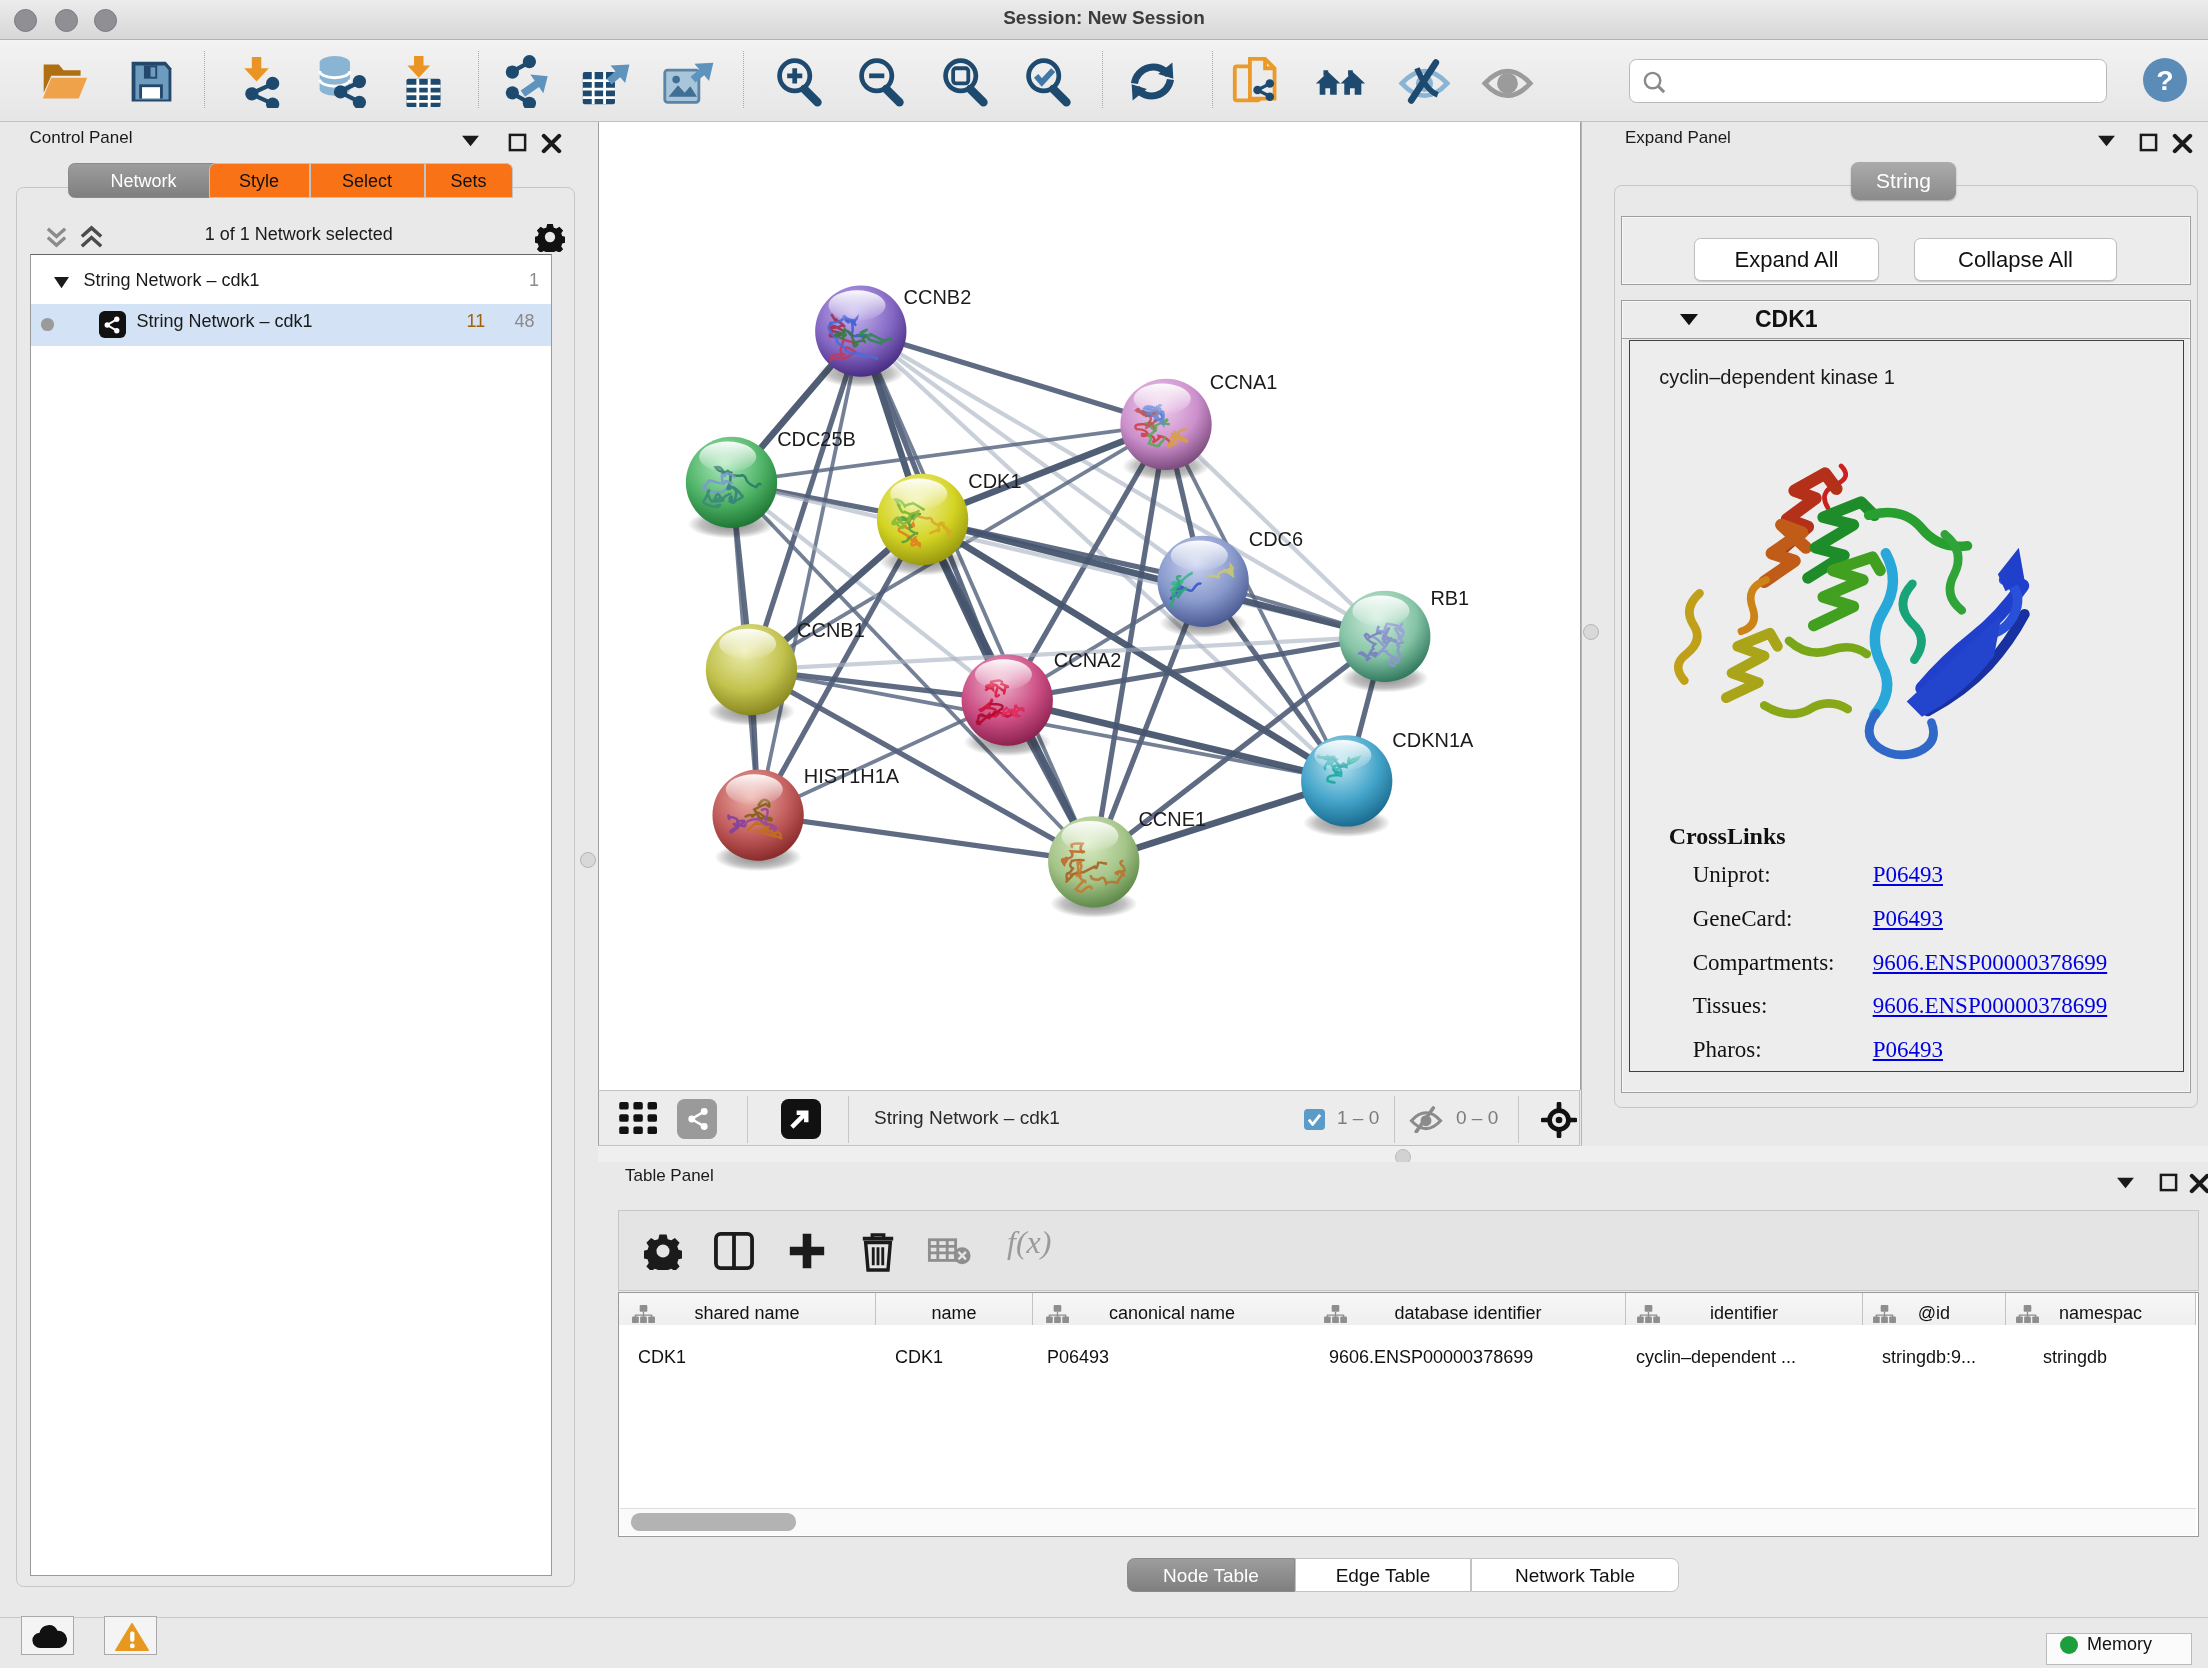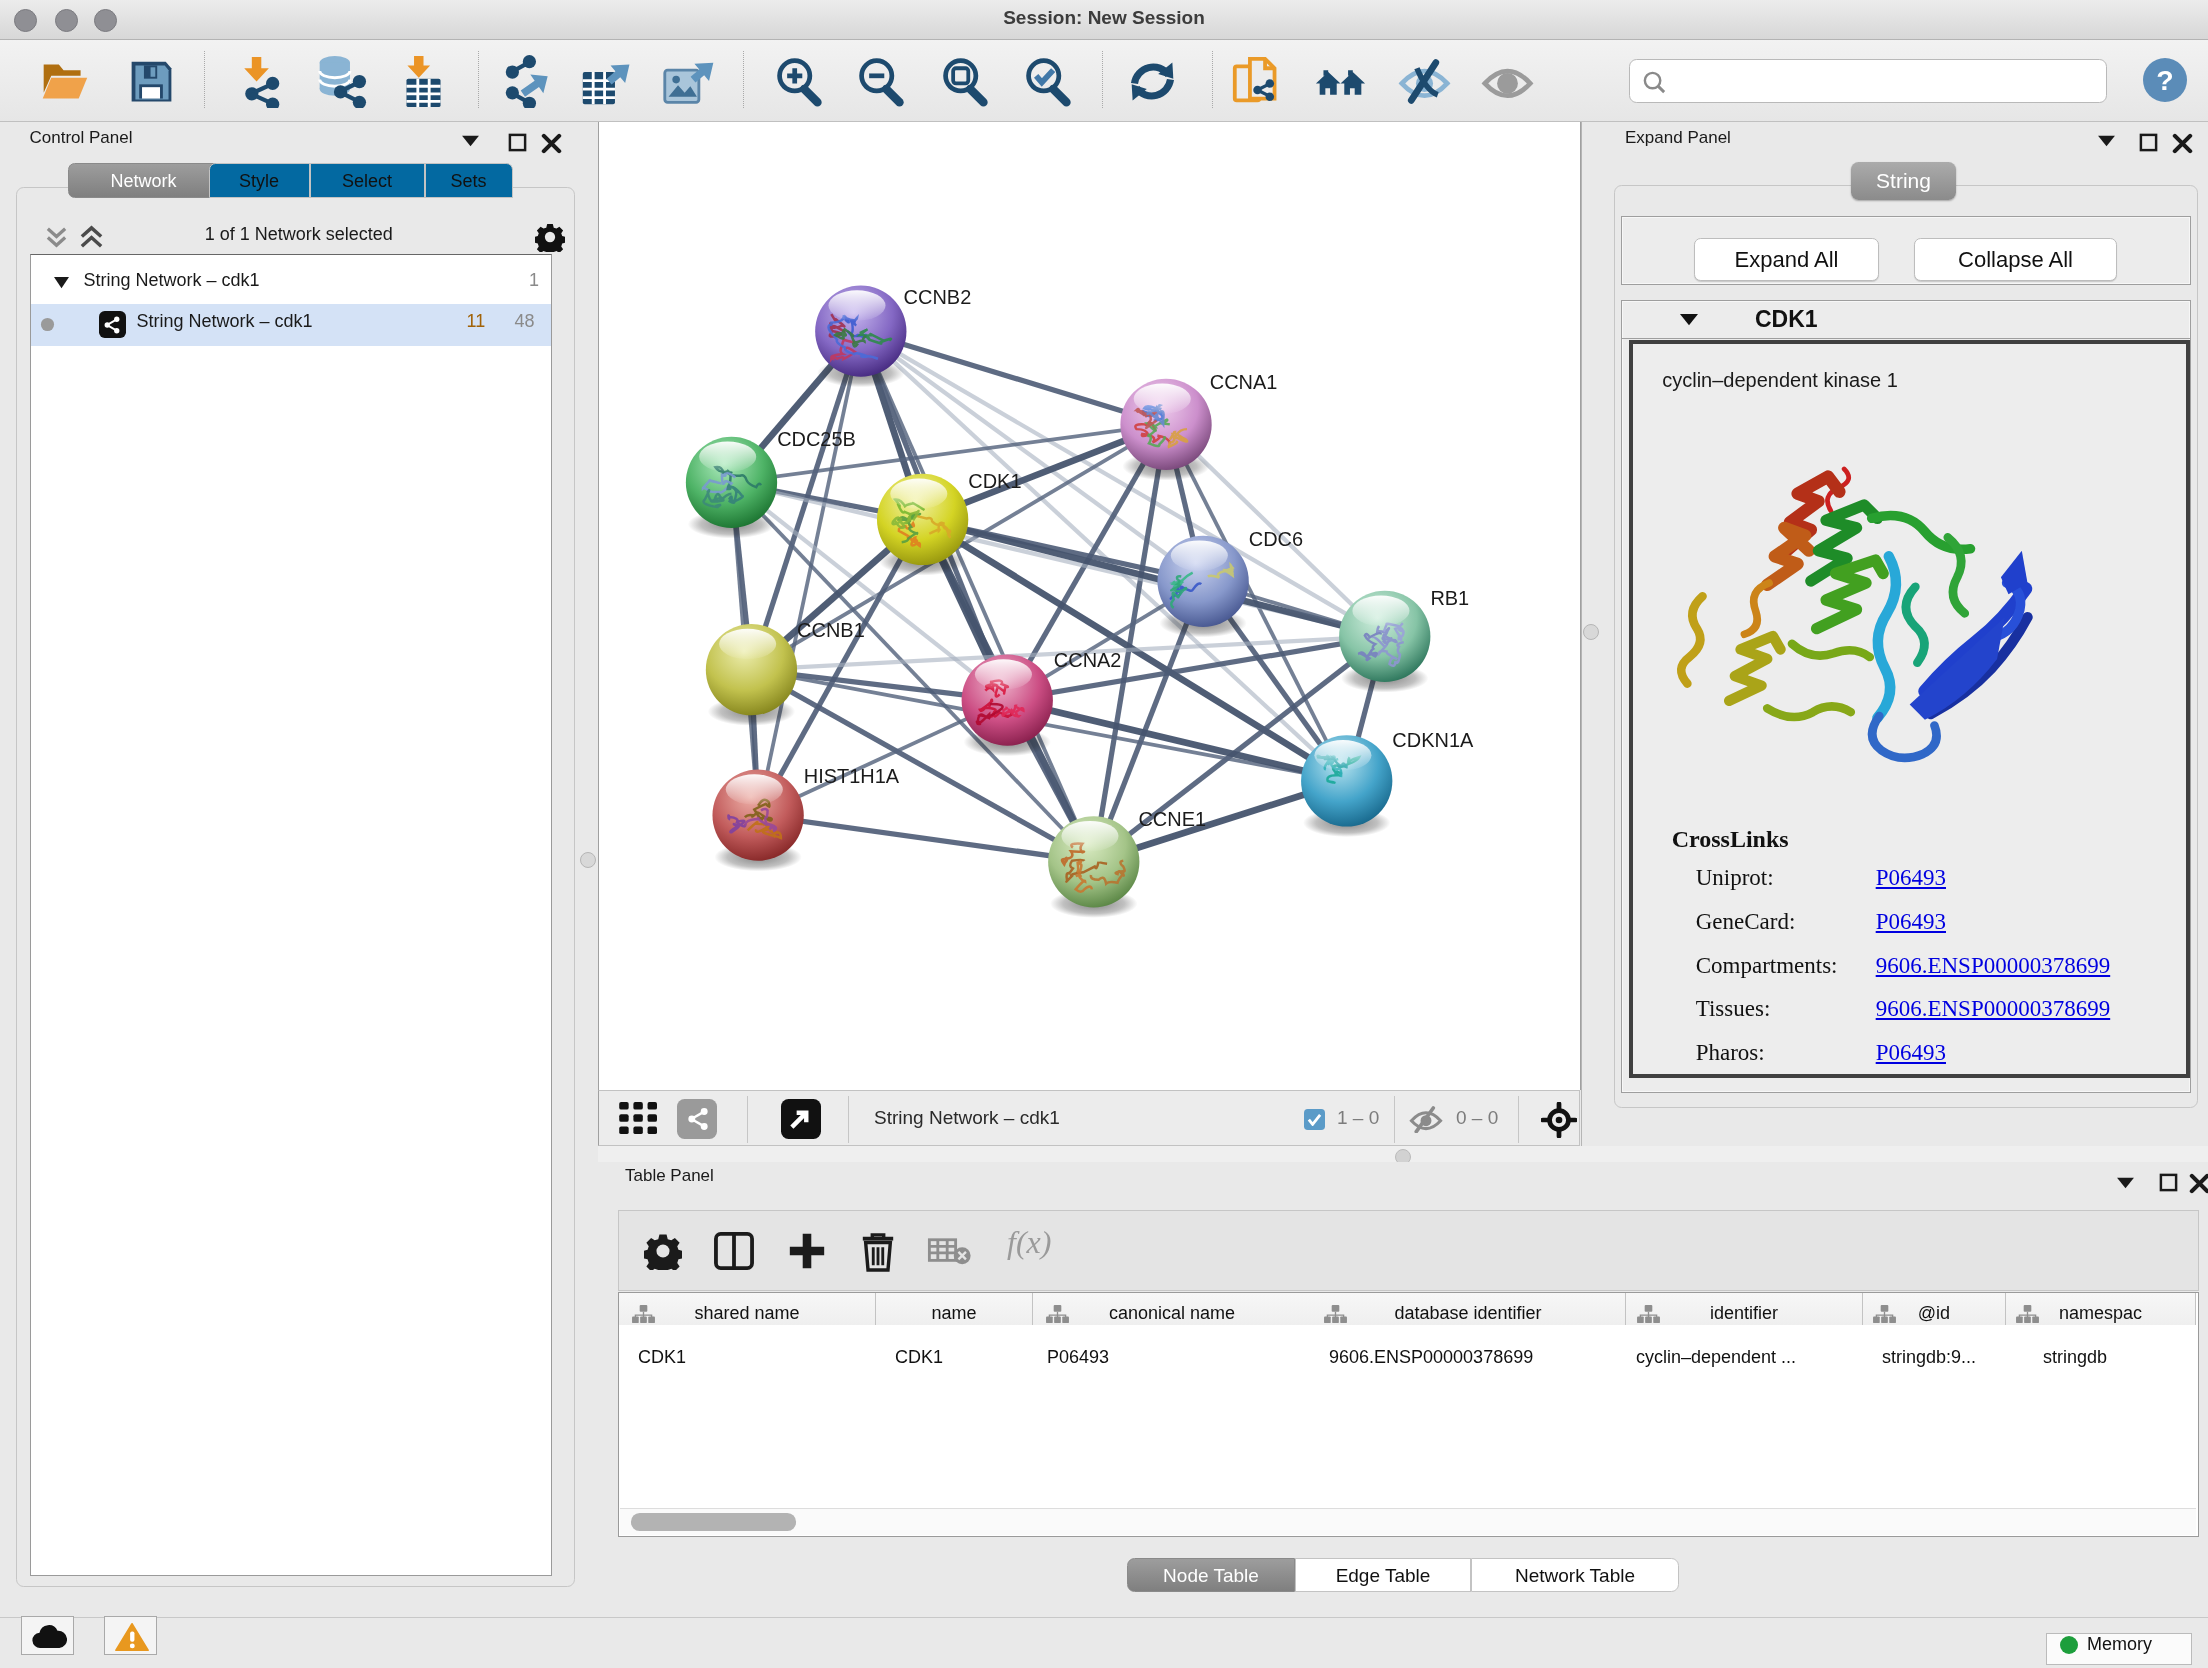--- a/index.html
+++ b/index.html
@@ -13,41 +13,41 @@
 #toolbar{left:0;top:40px;width:2208px;height:81px;background:linear-gradient(#f2f2f2,#e6e6e6);border-bottom:1px solid #c0c0c0;}
 .tsep{position:absolute;top:11.4px;height:57px;width:0;border-left:1.9px dotted #a9a9a9;}
 .ticon{position:absolute;top:15px;}
 #searchbox{position:absolute;left:1629px;top:19px;width:476px;height:42px;background:#fff;border:1px solid #b9b9b9;border-radius:7.6px;}
 #helpbtn{position:absolute;left:2143px;top:18px;width:44px;height:44px;border-radius:50%;background:#5b8cb8;color:#fff;font-size:28.5px;font-weight:bold;text-align:center;line-height:44px;}
 
 #cpanel{left:9.5px;top:122px;width:588px;height:1463px;background:#e9e9e9;}
 #cp-title{position:absolute;left:20px;top:5.7px;font-size:17px;color:#1a1a1a;}
 .panctl{position:absolute;top:11.4px;}
 .tabs{position:absolute;left:58px;top:41px;height:37px;z-index:5;}
-.tab{position:absolute;top:0;height:35px;border:1px solid #c3c3c3;background:#0369a1;color:#111;font-size:18px;text-align:center;line-height:35px;box-sizing:border-box;}
+.tab{position:absolute;top:0;height:35px;border:1px solid #c3c3c3;background:#f97316;color:#111;font-size:18px;text-align:center;line-height:35px;box-sizing:border-box;}
 .tab.sel{background:linear-gradient(#9d9d9d,#7f7f7f);color:#fff;border-color:#8a8a8a;}
 #cp-box{position:absolute;left:6.7px;top:65px;width:557px;height:1398px;border:1px solid #c6c6c6;border-radius:7.6px;background:#e9e9e9;}
 #cp-sub{position:absolute;left:13.3px;top:95px;width:544px;height:40px;}
 #cp-tree{position:absolute;left:20px;top:132px;width:520px;height:1320px;background:#fff;border:1px solid #9a9a9a;border-top:1px solid #666;}
 .trow{position:absolute;left:0;width:100%;height:41px;}
 
 #canvas{left:598px;top:122px;width:981px;height:968px;background:#fff;border-left:1px solid #a0a0a0;border-right:1px solid #a0a0a0;box-sizing:content-box;}
 
 #netbar{left:598px;top:1090px;width:982px;height:56px;background:#ececec;border:1px solid #c2c2c2;border-left:1px solid #a0a0a0;box-sizing:border-box;}
 .nbsep{position:absolute;top:4.8px;height:47px;width:1px;background:#c6c6c6;}
 
 #rpanel{left:1581px;top:122px;width:628px;height:1024px;background:#e9e9e9;border-left:1px solid #b5b5b5;box-sizing:border-box;}
 #rp-title{position:absolute;left:43px;top:5.7px;font-size:17px;color:#1a1a1a;}
 #stringtab{position:absolute;left:269px;top:40px;width:105px;height:38px;background:linear-gradient(#ababab,#8b8b8b);border-radius:7.6px;color:#fff;font-size:21px;text-align:center;line-height:38px;box-shadow:0 1px 1.9px rgba(0,0,0,.3);}
 #rp-box{position:absolute;left:32px;top:63px;width:582px;height:921px;border:1px solid #c6c6c6;border-radius:7.6px;background:#e9e9e9;}
 #rp-inner1{position:absolute;left:39px;top:94px;width:568px;height:67px;border:1px solid #9e9e9e;background:#ececec;box-shadow:inset 0 0 0 1px #f7f7f7;}
 .rbtn{position:absolute;top:21px;height:43px;background:#fff;border:1px solid #bdbdbd;border-radius:6.7px;font-size:22px;color:#111;text-align:center;box-sizing:border-box;box-shadow:0 1px 1px rgba(0,0,0,.15);}
 #rp-inner2{position:absolute;left:39px;top:178px;width:568px;height:791px;border:1px solid #9e9e9e;background:#ececec;box-shadow:inset 0 0 0 1px #f7f7f7;}
 #cdk1row{position:absolute;left:0;top:0;width:100%;height:37px;border-bottom:1px solid #9e9e9e;}
-#rp-content{position:absolute;left:6.7px;top:39px;width:553px;height:730px;border:4px solid #404040;background:#ededed;}
+#rp-content{position:absolute;left:6.7px;top:39px;width:553px;height:730px;border:1px solid #404040;background:#ededed;}
 .serif{font-family:"Liberation Serif",serif;}
 .xlink{color:#0000e0;text-decoration:underline;font-family:"Liberation Serif",serif;font-size:23px;}
 .xlab{font-family:"Liberation Serif",serif;font-size:23px;color:#111;}
 
 #vsplit{left:598px;top:1146px;width:1610px;height:16px;background:#efefef;}
 
 #tpanel{left:598px;top:1162px;width:1610px;height:422px;background:#e9e9e9;}
 #tp-title{position:absolute;left:27px;top:3.8px;font-size:17px;color:#1a1a1a;}
 #tp-toolbar{position:absolute;left:20px;top:48px;width:1579px;height:79px;background:#e4e4e4;border:1px solid #c6c6c6;}
 #tp-table{position:absolute;left:20px;top:130px;width:1579px;height:243px;background:#fff;border:1px solid #9a9a9a;}

